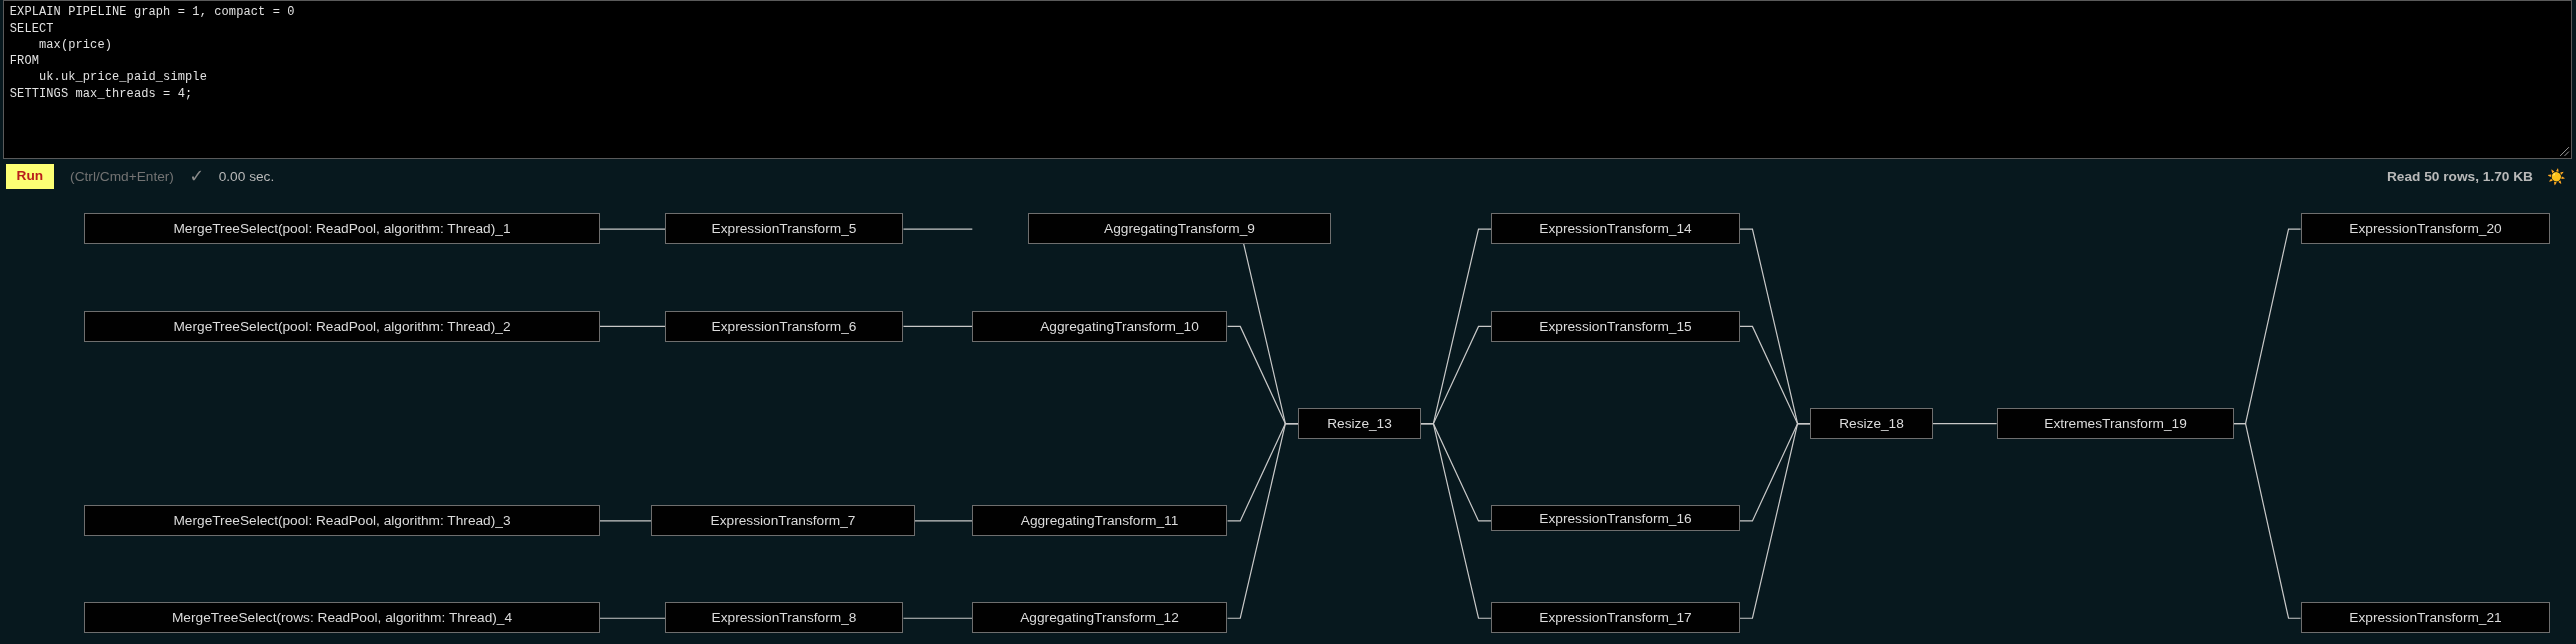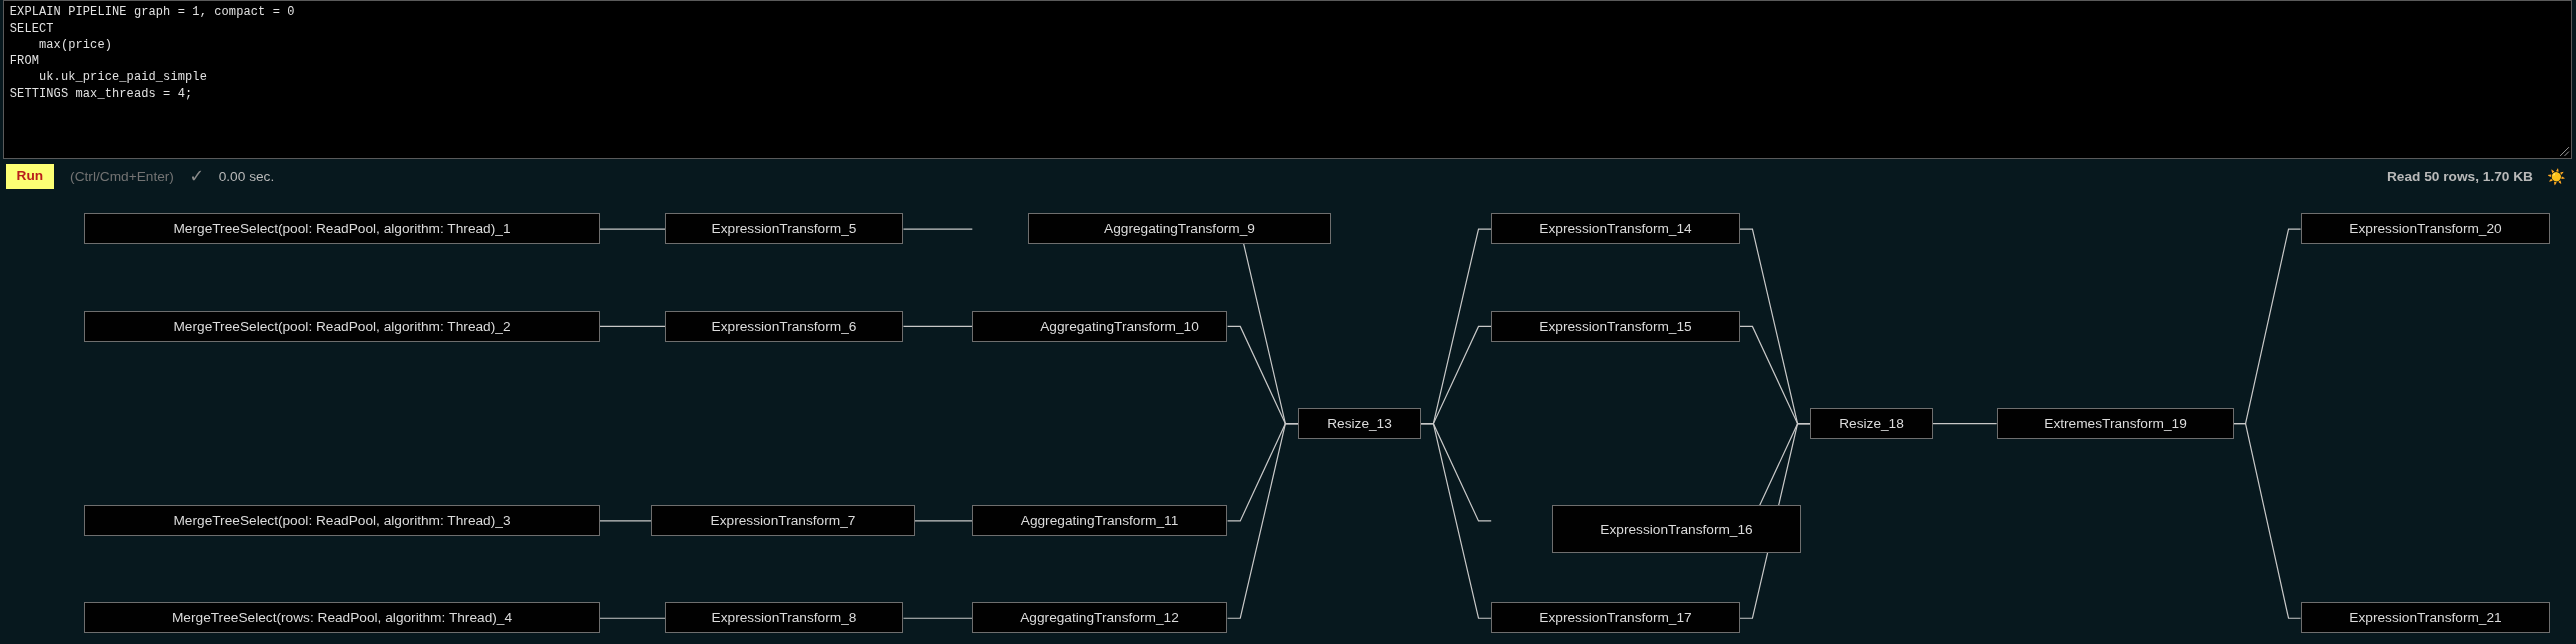--- a/index.html
+++ b/index.html
@@ -248,21 +248,21 @@
     </div>
     <div class="node" style="left: 1298px; top: 214px; width: 123px; height: 31px;">
       <span>Resize_13</span>
     </div>
     <div class="node" style="left: 1491px; top: 19.4px; width: 249px; height: 31px;">
       <span>ExpressionTransform_14</span>
     </div>
     <div class="node" style="left: 1491px; top: 117px; width: 249px; height: 31px;">
       <span>ExpressionTransform_15</span>
     </div>
-    <div class="node" style="left: 1552px; top: 311px; width: 249px; height: 48px;">
+    <div class="node" style="left: 1491px; top: 311px; width: 249px; height: 26px;">
       <span>ExpressionTransform_16</span>
     </div>
     <div class="node" style="left: 1491px; top: 408px; width: 249px; height: 31px;">
       <span>ExpressionTransform_17</span>
     </div>
     <div class="node" style="left: 1810px; top: 214px; width: 123px; height: 31px;">
       <span>Resize_18</span>
     </div>
     <div class="node" style="left: 1997px; top: 214px; width: 237px; height: 31px;">
       <span>ExtremesTransform_19</span>

